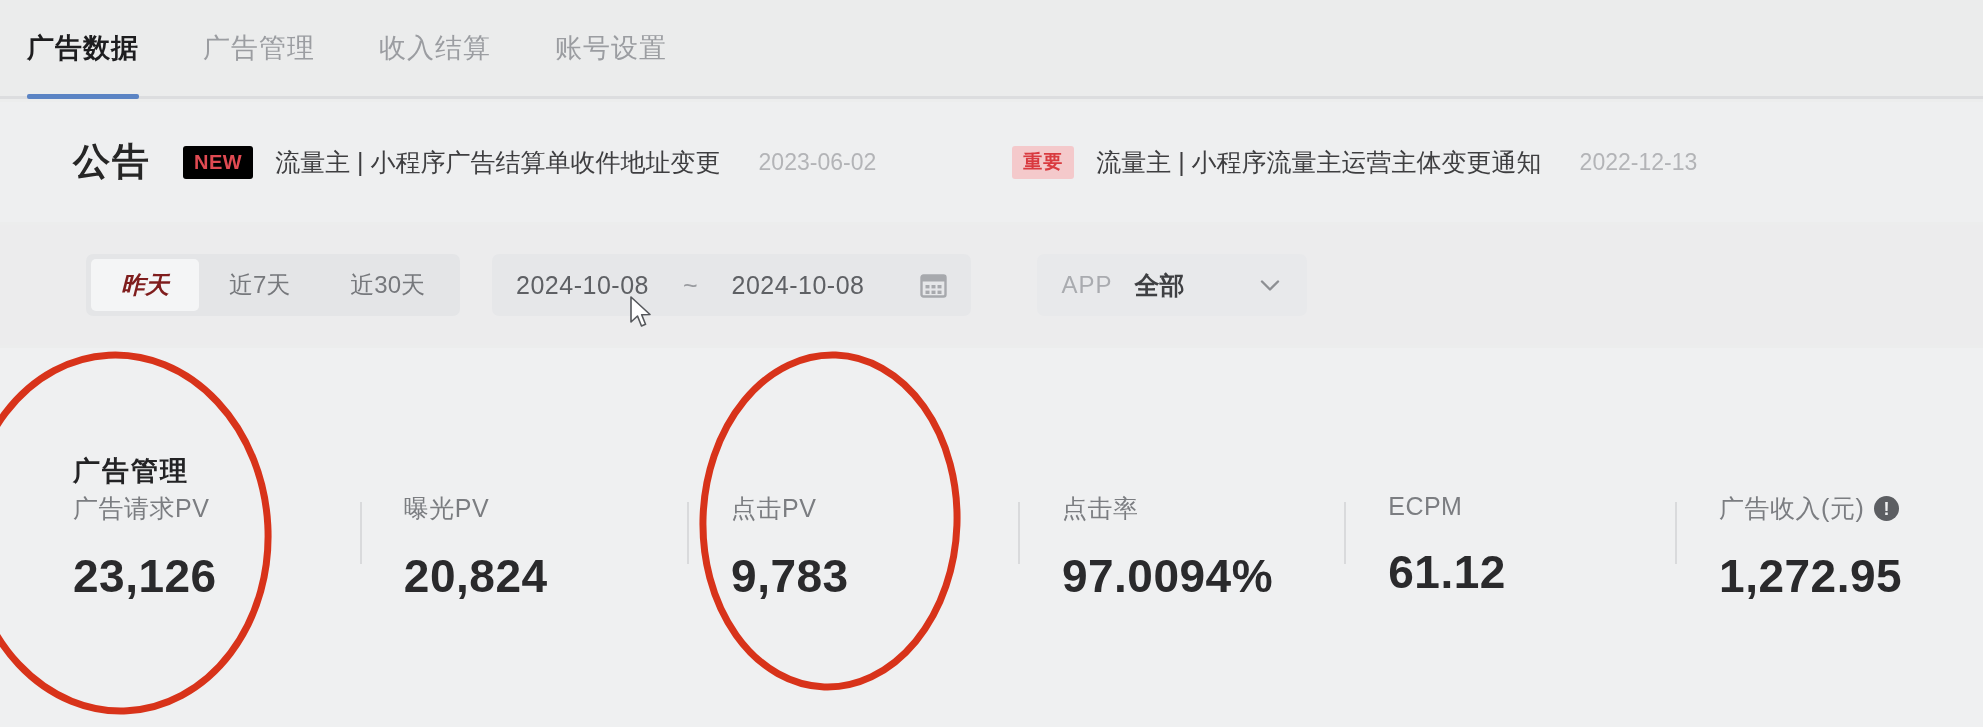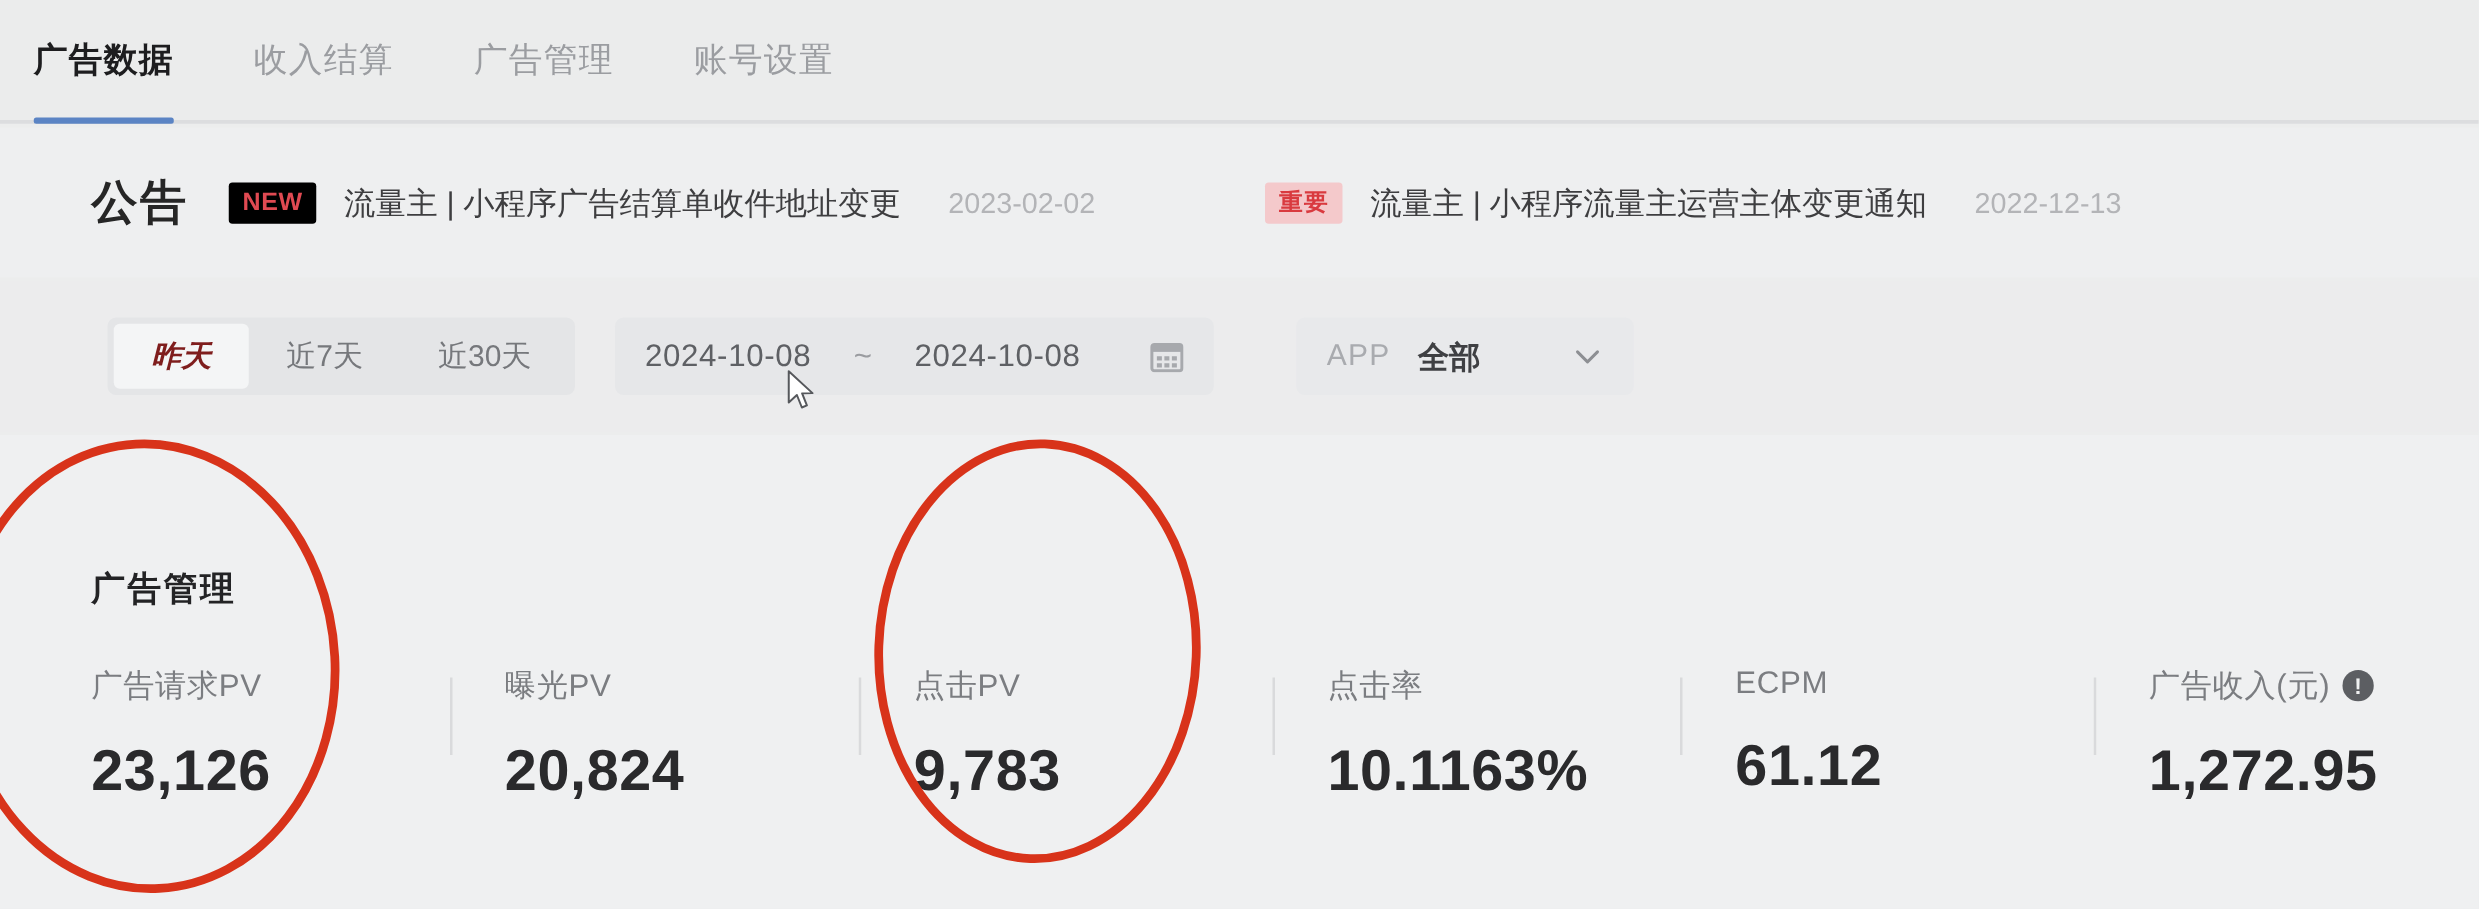--- a/index.html
+++ b/index.html
@@ -212,21 +212,21 @@
   .overview-title {
     position: absolute;
     left: 73px; top: 453px;
     font-size: 27px;
     font-weight: 700;
     color: #232325;
     letter-spacing: 2px;
   }
   .metrics {
     position: absolute;
-    left: 73px; top: 532px;
+    left: 73px; top: 492px;
     width: 1880px;
     display: flex;
     gap: 42px;
   }
   .metric {
     position: relative;
     width: 265px;
     padding-left: 0;
   }
   .metric + .metric { padding-left: 44px; }
@@ -292,33 +292,33 @@
     width: 26px; height: 34px;
     pointer-events: none;
   }
 </style>
 </head>
 <body>
 
 <div class="tabbar">
   <div class="tabs">
     <div class="tab active">广告数据</div>
+    <div class="tab">广告管理</div>
     <div class="tab">收入结算</div>
-    <div class="tab">广告管理</div>
     <div class="tab">账号设置</div>
   </div>
 </div>
 
 <div class="announce">
   <span class="announce-title">公告</span>
 
   <div class="announce-item">
     <span class="badge badge-new">NEW</span>
     <span class="announce-link">流量主 | 小程序广告结算单收件地址变更</span>
-    <span class="announce-date">2023-02-02</span>
+    <span class="announce-date">2023-06-02</span>
   </div>
 
   <div class="announce-item second">
     <span class="badge badge-important">重要</span>
     <span class="announce-link">流量主 | 小程序流量主运营主体变更通知</span>
     <span class="announce-date">2022-12-13</span>
   </div>
 </div>
 
 <div class="toolbar">
@@ -381,21 +381,21 @@
     <div class="metric-label">
       <span>点击PV</span>
     </div>
     <div class="metric-value">9,783</div>
   </div>
 
   <div class="metric m3">
     <div class="metric-label">
       <span>点击率</span>
     </div>
-    <div class="metric-value">10.1163%</div>
+    <div class="metric-value">97.0094%</div>
   </div>
 
   <div class="metric m4">
     <div class="metric-label">
       <span>ECPM</span>
     </div>
     <div class="metric-value">61.12</div>
   </div>
 
   <div class="metric m5">

